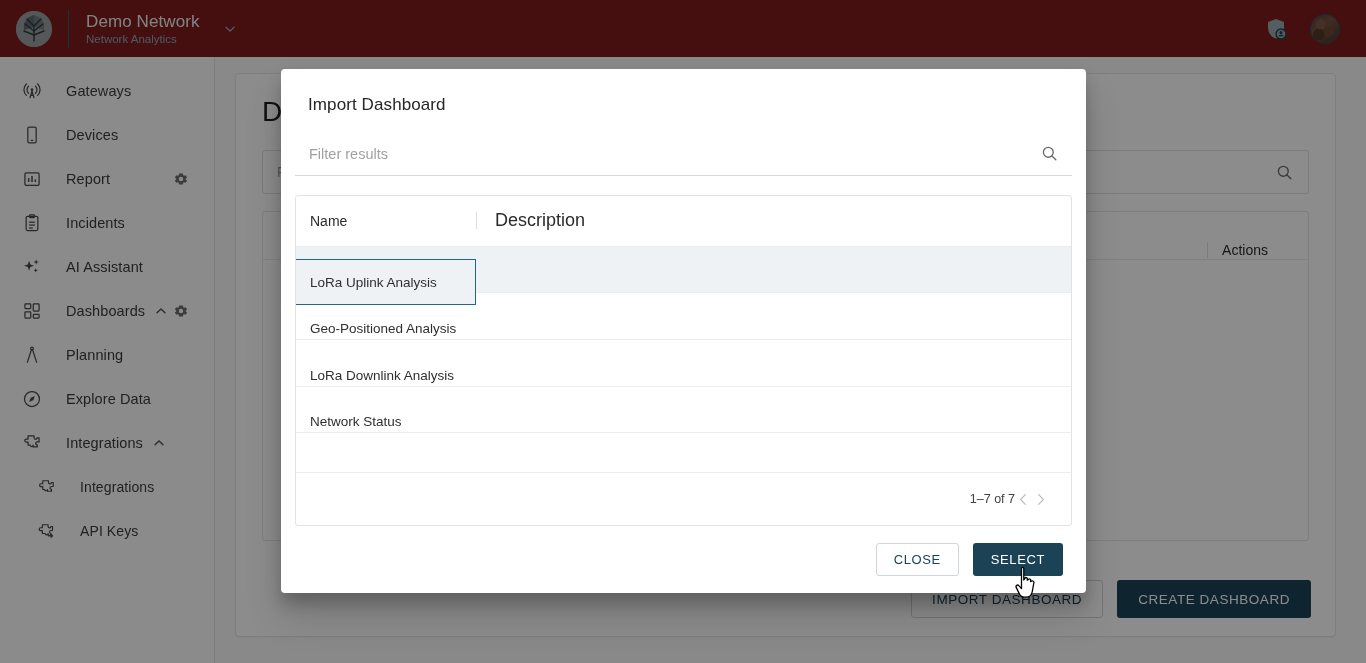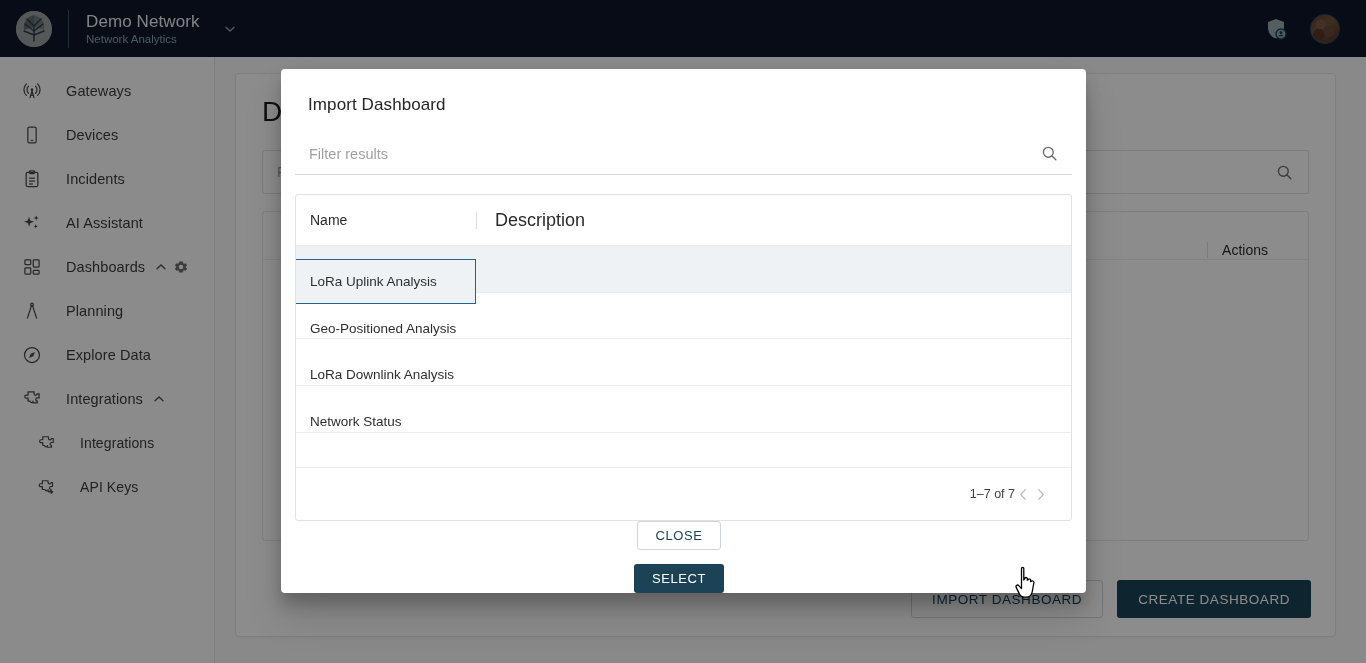--- a/index.html
+++ b/index.html
@@ -7,21 +7,21 @@
     width: 1366px; height: 663px;
     font-family: "Liberation Sans", sans-serif;
     overflow: hidden;
     background: #fafafa;
   }
   .app { position: relative; width: 1366px; height: 663px; }
 
   
   .topbar {
     position: absolute; left: 0; top: 0; width: 1366px; height: 57px;
-    background: #0f172a;
+    background: #7f1d1d;
     display: flex; align-items: center;
     z-index: 5;
   }
   .logo-wrap { width: 56px; display: flex; justify-content: center; align-items: center; margin-left: 6px;}
   .logo {
     width: 36px; height: 36px; border-radius: 50%;
     background: #93999c;
     position: relative; overflow: hidden;
   }
   .logo svg { position: absolute; left: 0; top: 0; }
@@ -158,21 +158,21 @@
     margin-left: -1px; width: 181px;
   }
   .dlg-pager {
     height: 53px; display: flex; align-items: center; justify-content: flex-end;
     padding-right: 22px; font-size: 12.5px; color: #404040; flex: 0 0 auto;
     border-top: 1px solid #ededed;
   }
   .dlg-pager .chev { color: #bcbcbc; display: flex; }
   .dlg-actions {
     height: 72px; display: flex; align-items: center; justify-content: flex-end;
-    gap: 14px; padding-right: 9px; flex-direction: column;
+    gap: 14px; padding-right: 9px;
   }
   .btn-sm { height: 33px; padding: 0 17px; font-size: 13px; letter-spacing: .6px; border-radius: 3px; }
 
   
   .cursor { position: absolute; left: 1014px; top: 566px; z-index: 40; pointer-events: none; }
 </style>
 </head>
 <body>
 
 <div class="app">
@@ -234,20 +234,36 @@
     <div class="nav-item">
       <span class="ico">
         <svg width="20" height="20" viewBox="0 0 24 24" fill="none" stroke="#4a4a4a" stroke-width="1.5">
           <rect x="7" y="2.5" width="10" height="19" rx="2"></rect>
             <line x1="10.5" y1="18.5" x2="13.5" y2="18.5"></line>
         </svg>
       </span>
       <span class="lbl">Devices</span>
     </div>
 
+    <div class="nav-item">
+      <span class="ico">
+        <svg width="20" height="20" viewBox="0 0 24 24" fill="none" stroke="#4a4a4a" stroke-width="1.5">
+          <rect x="3.5" y="4.5" width="17" height="15" rx="1.5"></rect>
+          <line x1="8" y1="15.5" x2="8" y2="11" stroke-width="1.8"></line>
+          <line x1="12" y1="15.5" x2="12" y2="8.5" stroke-width="1.8"></line>
+          <line x1="16" y1="15.5" x2="16" y2="12.5" stroke-width="1.8"></line>
+        </svg>
+      </span>
+      <span class="lbl">Report</span>
+      <span class="nav-gear">
+        <svg width="16" height="16" viewBox="0 0 24 24" fill="#6d6d6d">
+          <path d="M19.1 12.9a7.5 7.5 0 0 0 0-1.8l2-1.5-1.9-3.3-2.4 1a7.4 7.4 0 0 0-1.6-.9l-.3-2.5H9.1l-.4 2.5c-.5.2-1.1.5-1.6.9l-2.3-1-2 3.3 2 1.5a7.5 7.5 0 0 0 0 1.8l-2 1.5 2 3.3 2.3-1c.5.4 1 .7 1.6.9l.4 2.5h5.8l.3-2.5c.6-.2 1.1-.5 1.6-.9l2.4 1 1.9-3.3zM12 15.3A3.3 3.3 0 1 1 12 8.7a3.3 3.3 0 0 1 0 6.6z"></path>
+        </svg>
+      </span>
+    </div>
 
     <div class="nav-item">
       <span class="ico">
         <svg width="20" height="20" viewBox="0 0 24 24" fill="none" stroke="#4a4a4a" stroke-width="1.5">
           <rect x="5" y="4" width="14" height="17" rx="1.8"></rect>
           <rect x="9" y="2.2" width="6" height="3.4" rx="1"></rect>
           <line x1="8.5" y1="11" x2="15.5" y2="11"></line>
             <line x1="8.5" y1="14.5" x2="15.5" y2="14.5"></line>
             <line x1="8.5" y1="18" x2="13" y2="18"></line>
         </svg>

